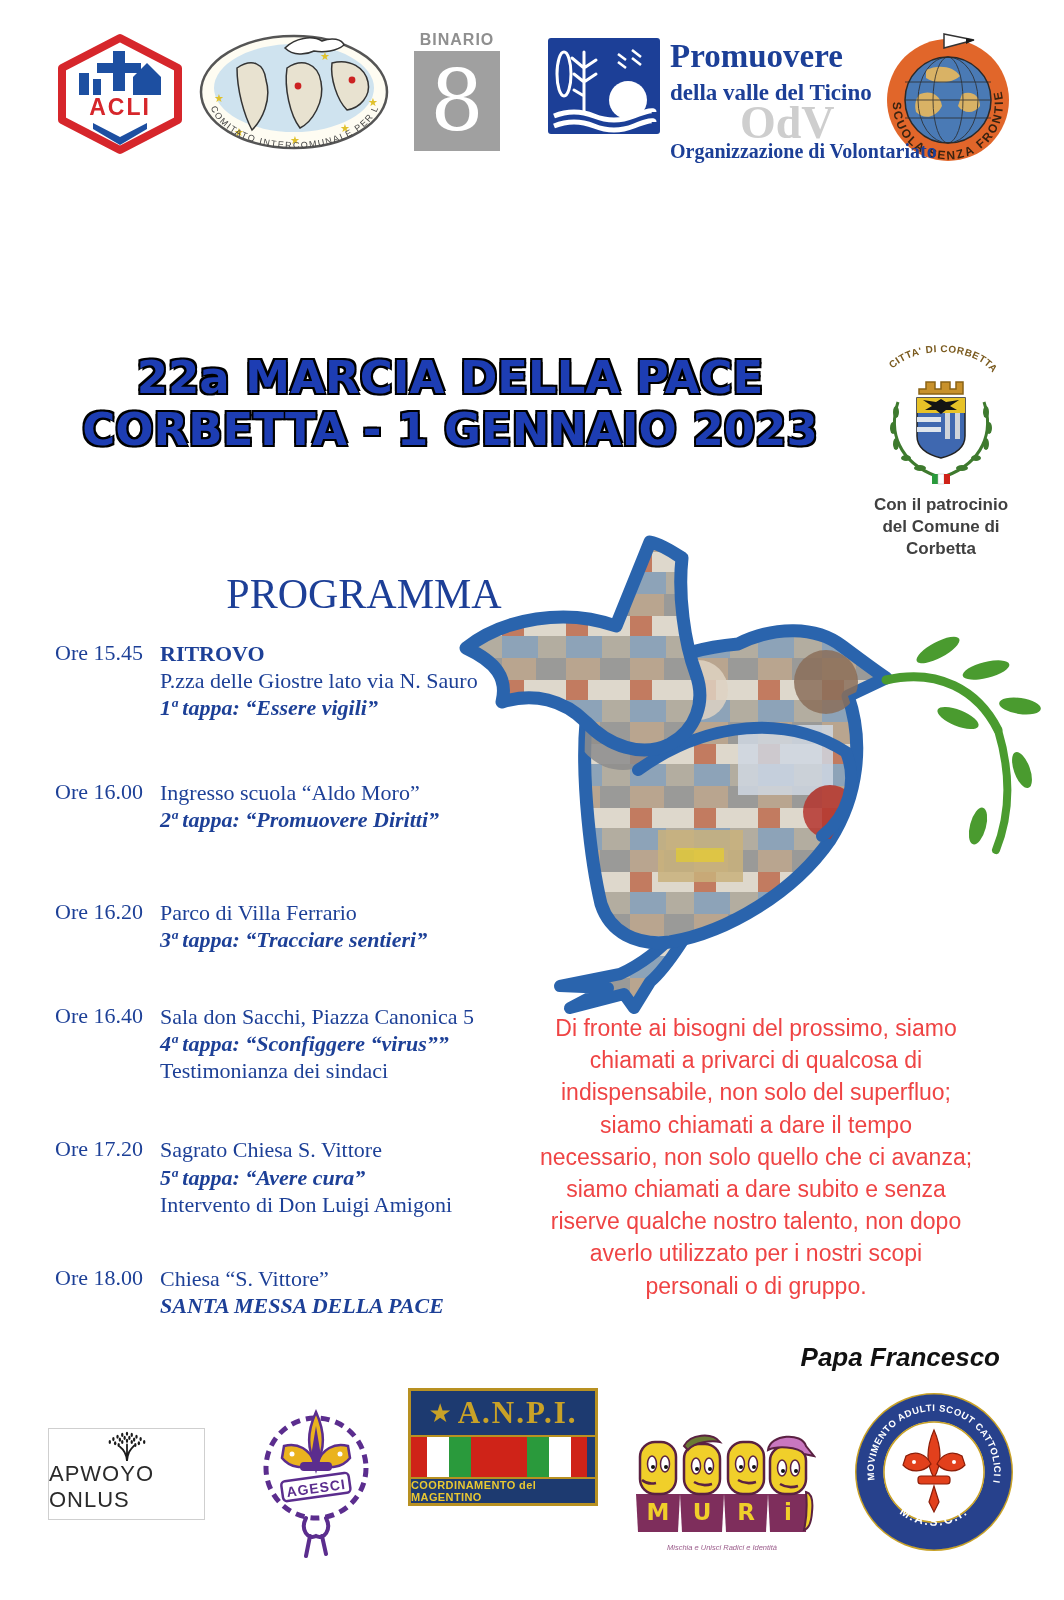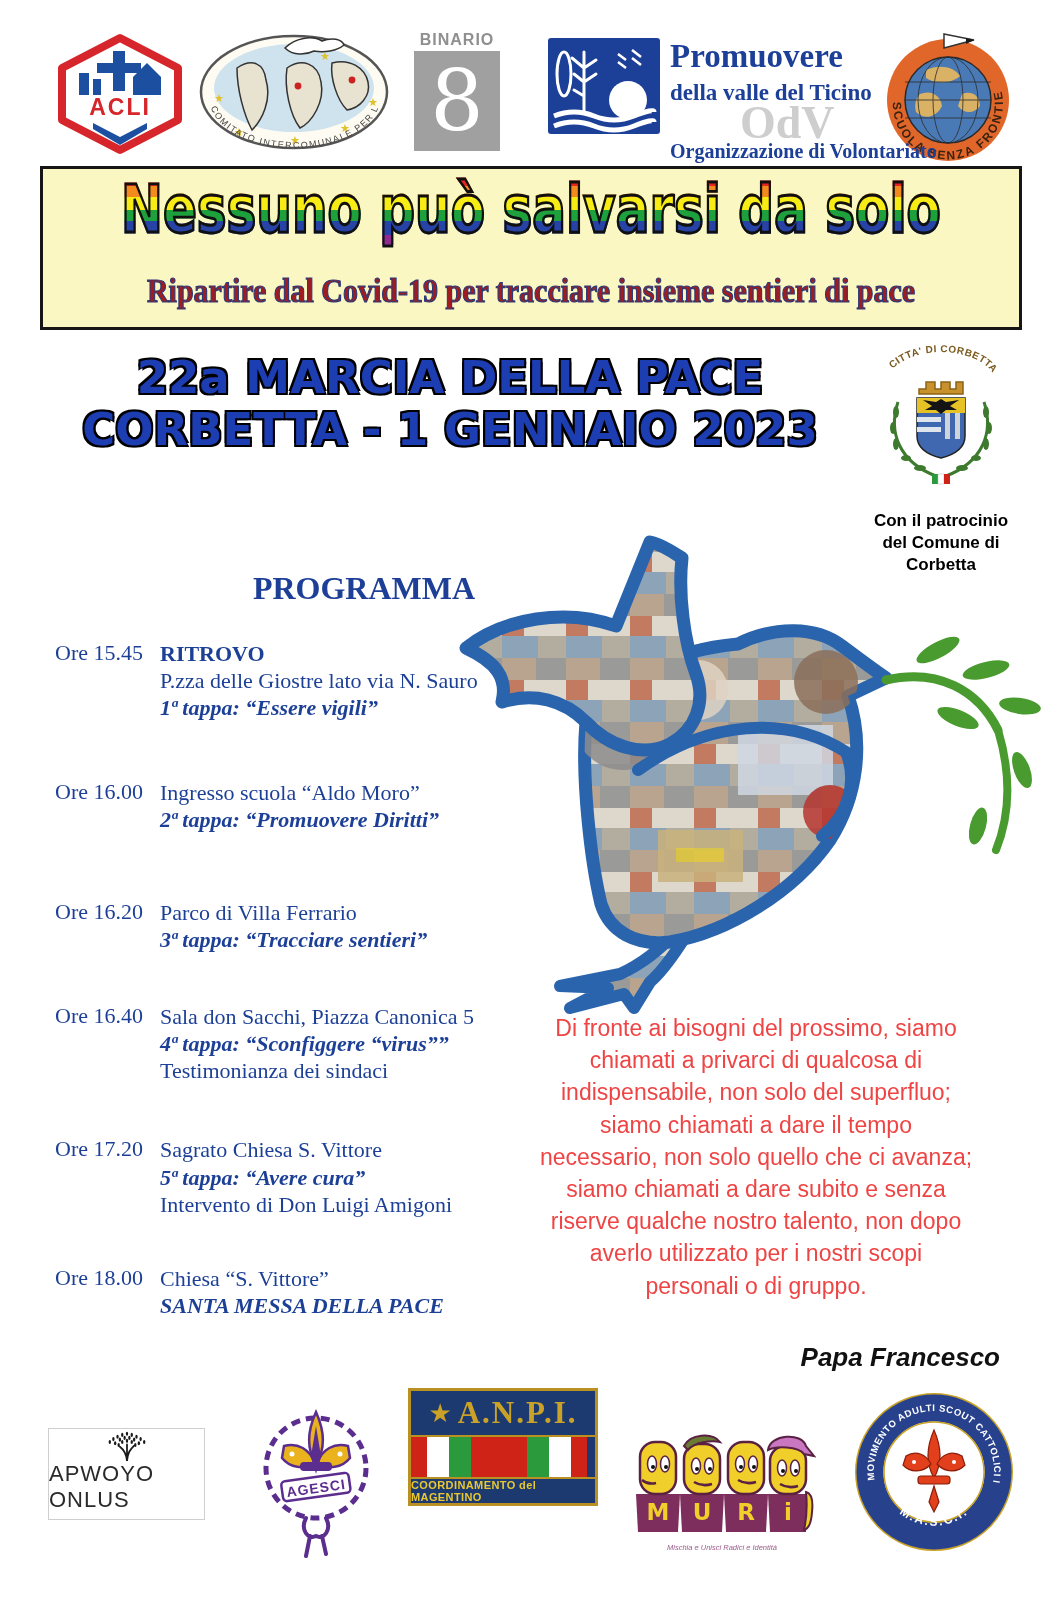--- a/index.html
+++ b/index.html
@@ -38,25 +38,25 @@
               -webkit-text-stroke:1.1px #2b3a78;}
 
   
   .title{left:50px;top:352px;width:800px;text-align:center;font-family:"DejaVu Sans",sans-serif;
          font-weight:bold;color:#1d3db3;z-index:2;}
   .title div{font-size:45px;line-height:1.16;
      text-shadow:-2px -2px 0 #000,2px -2px 0 #000,-2px 2px 0 #000,2px 2px 0 #000;}
 
   
   .patronage{left:862px;top:336px;width:158px;text-align:center;z-index:2;}
-  .patronage-caption{margin-top:18px;font-size:17px;font-weight:bold;color:#000000;line-height:1.3;white-space:pre-line;}
+  .patronage-caption{margin-top:2px;font-size:17px;font-weight:bold;color:#404040;line-height:1.3;white-space:pre-line;}
 
   
   .prog-heading{left:214px;top:570px;width:300px;text-align:center;font-family:"Liberation Serif",serif;
-                font-weight:bold;font-size:32px;color:#1d3f97;z-index:2;}
+                font-weight:normal;font-size:42px;color:#1d3f97;z-index:2;}
   .schedule{left:55px;top:640px;width:462px;font-family:"Liberation Serif",serif;font-size:22px;
             color:#1d4097;z-index:2;}
   .sched-item{display:flex;}
   .sched-time{flex:0 0 105px;}
   .sched-lines{flex:1;}
   .l{line-height:1.23;}
   .bold{font-weight:bold;}
   .tappa{font-weight:bold;font-style:italic;}
   .mb1{margin-bottom:58px;}.mb2{margin-bottom:66px;}.mb3{margin-bottom:50px;}
   .mb4{margin-bottom:52px;}.mb5{margin-bottom:47px;}
@@ -171,24 +171,20 @@
         <line x1="27" y1="68" x2="113" y2="68"></line>
         <line x1="27" y1="86" x2="113" y2="86"></line>
     </g>
     <path d="M66,2 L96,8 L66,16 Z" fill="#ffffff" stroke="#333" stroke-width="1.5"></path>
     <path d="M88,6 L96,8 L88,12 Z" fill="#1a1a1a"></path>
     <text font-family="Liberation Sans,sans-serif" font-size="12" font-weight="bold" fill="#3a2310" letter-spacing="2">
       <textPath href="#ssf-arc" startOffset="8">SCUOLA SENZA FRONTIERE</textPath>
     </text>
   </svg>
 
-  <div class="abs banner">
-    <div class="rainbow">Nessuno può salvarsi da solo</div>
-    <div class="banner-sub">Ripartire dal Covid-19 per tracciare insieme sentieri di pace</div>
-  </div>
 
   <div class="abs title">
     <div>22a MARCIA DELLA PACE</div>
     <div>CORBETTA - 1 GENNAIO 2023</div>
   </div>
 
   <div class="abs patronage">
     <svg width="150" height="152" viewBox="0 0 150 152">
       <defs>
           <path id="cdc-arc" d="M 24,36 A 56 34 0 0 1 126,36" fill="none"></path>

